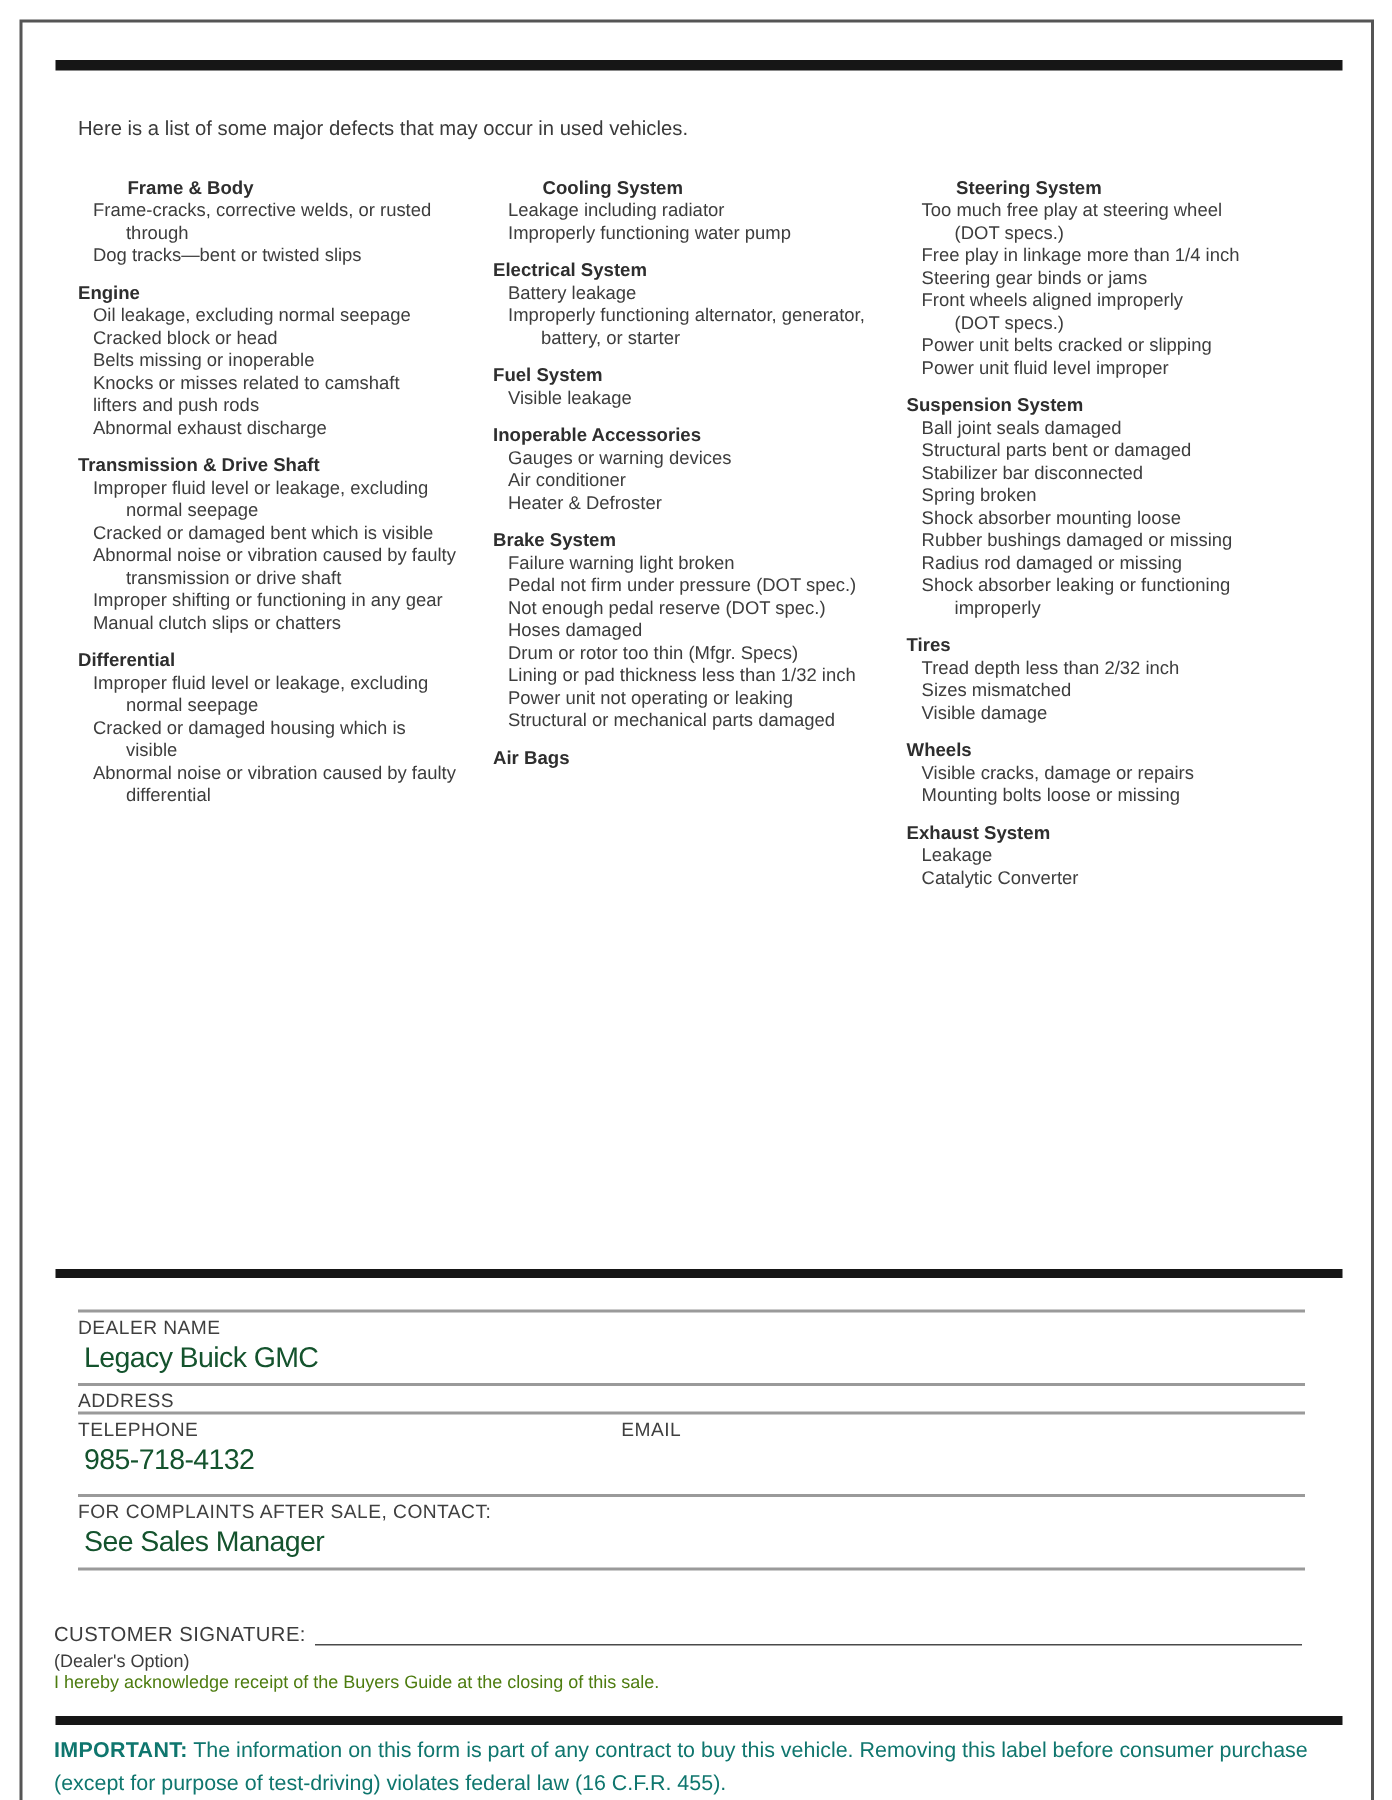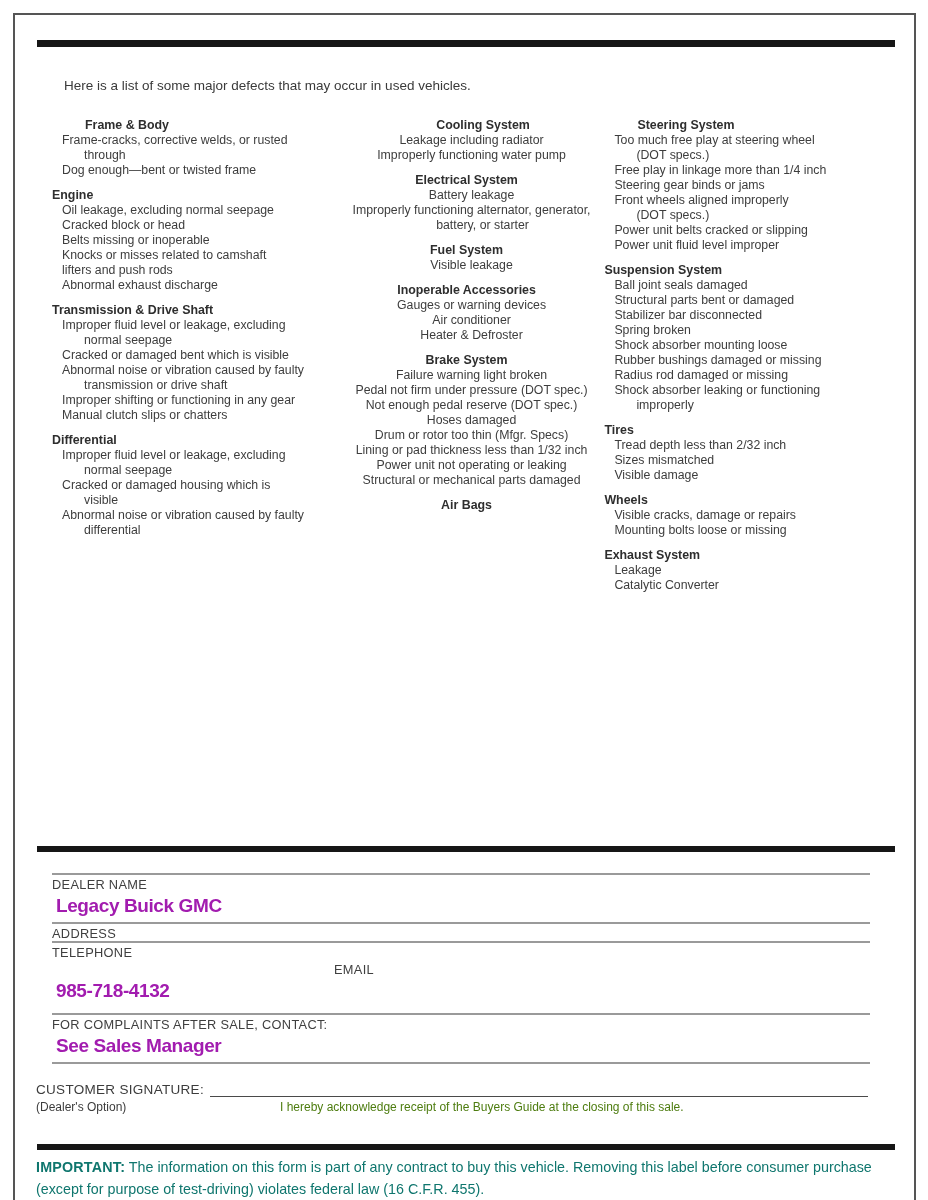--- a/index.html
+++ b/index.html
@@ -12,63 +12,63 @@
     position:absolute;left:13px;top:13px;right:12px;bottom:-6px;
     border:2px solid #555;pointer-events:none;
   }
   .thick-bar{
     position:absolute;left:37px;right:33px;height:7px;background:#161616;
   }
   #bar-top{top:40px;}
   #bar-dealer{top:846px;height:6px;}
   #bar-footer{top:1144px;height:6px;}
   .intro{
-    position:absolute;left:64px;top:78px;font-size:13.5px;color:#3a3a3a;
+    position:absolute;left:52px;top:78px;font-size:13.5px;color:#3a3a3a;
   }
   .cols{
     position:absolute;left:52px;top:118px;right:30px;display:flex;
   }
   .col{font-size:12.3px;line-height:15px;}
   .col1{width:278px;}
-  .col2{width:277px;text-align:center;}
+  .col2{width:277px;}
   .col3{width:295px;}
   .col h3{
     font-size:12.4px;line-height:15px;margin:10px 0 0 0;color:#2e2e2e;
     font-weight:bold;
   }
   .col h3:first-child{margin-top:0;padding-left:33px;}
   .item{
     padding-left:32px;text-indent:-22px;white-space:pre-line;color:#3d3d3d;
   }
   
   .dform{position:absolute;left:52px;right:58px;top:873px;}
   .rule{height:0;border-top:2px solid #9a9a9a;}
   .flabel{
     font-size:12.8px;color:#3f3f3f;letter-spacing:0.3px;margin-top:3px;
     line-height:14px;
   }
   .fvalue{
-    font-size:19px;font-weight:700;letter-spacing:-0.4px;color:#a21caf;
+    font-size:19px;font-weight:400;letter-spacing:-0.4px;color:#14532d;
     margin:2px 0 5px 4px;line-height:23px;
   }
   .fvalue.small-gap{margin-bottom:2px;}
-  .label-row{display:flex;flex-direction:column;}
+  .label-row{display:flex;}
   .label-row .flabel.second{margin-left:282px;}
   .phone-pad{height:9px;}
   
   .sig{
     position:absolute;left:36px;right:60px;top:1082px;font-size:13.5px;
     color:#3c3c3c;
   }
   .sig-row{display:flex;align-items:flex-end;}
   .sig-label{letter-spacing:0.3px;white-space:nowrap;}
   .sig-line{
     flex:1;border-bottom:1.5px solid #4a4a4a;margin-left:6px;height:14px;
   }
-  .sig-sub{display:flex;margin-top:3px;font-size:12px;}
+  .sig-sub{display:flex;margin-top:3px;font-size:12px;flex-direction:column;}
   .sig-note{width:244px;}
   .sig-ack{flex:1;color:#4d7c0f;}
   
   .footer{
     position:absolute;left:36px;right:40px;top:1157px;
     font-size:14.3px;line-height:21.5px;color:#0f766e;
   }
   .footer b{letter-spacing:0.2px;}
 </style>
 </head>
@@ -77,21 +77,21 @@
 <div class="page-border"></div>
 <div class="thick-bar" id="bar-top"></div>
 
 <div class="intro">Here is a list of some major defects that may occur in used vehicles.</div>
 
 <div class="cols">
   <div class="col col1">
       <h3>Frame &amp; Body</h3>
       <div class="item">Frame-cracks, corrective welds, or rusted
 through</div>
-      <div class="item">Dog enough—bent or twisted frame</div>
+      <div class="item">Dog tracks—bent or twisted slips</div>
       <h3>Engine</h3>
       <div class="item">Oil leakage, excluding normal seepage</div>
       <div class="item">Cracked block or head</div>
       <div class="item">Belts missing or inoperable</div>
       <div class="item">Knocks or misses related to camshaft</div>
       <div class="item">lifters and push rods</div>
       <div class="item">Abnormal exhaust discharge</div>
       <h3>Transmission &amp; Drive Shaft</h3>
       <div class="item">Improper fluid level or leakage, excluding
 normal seepage</div>

